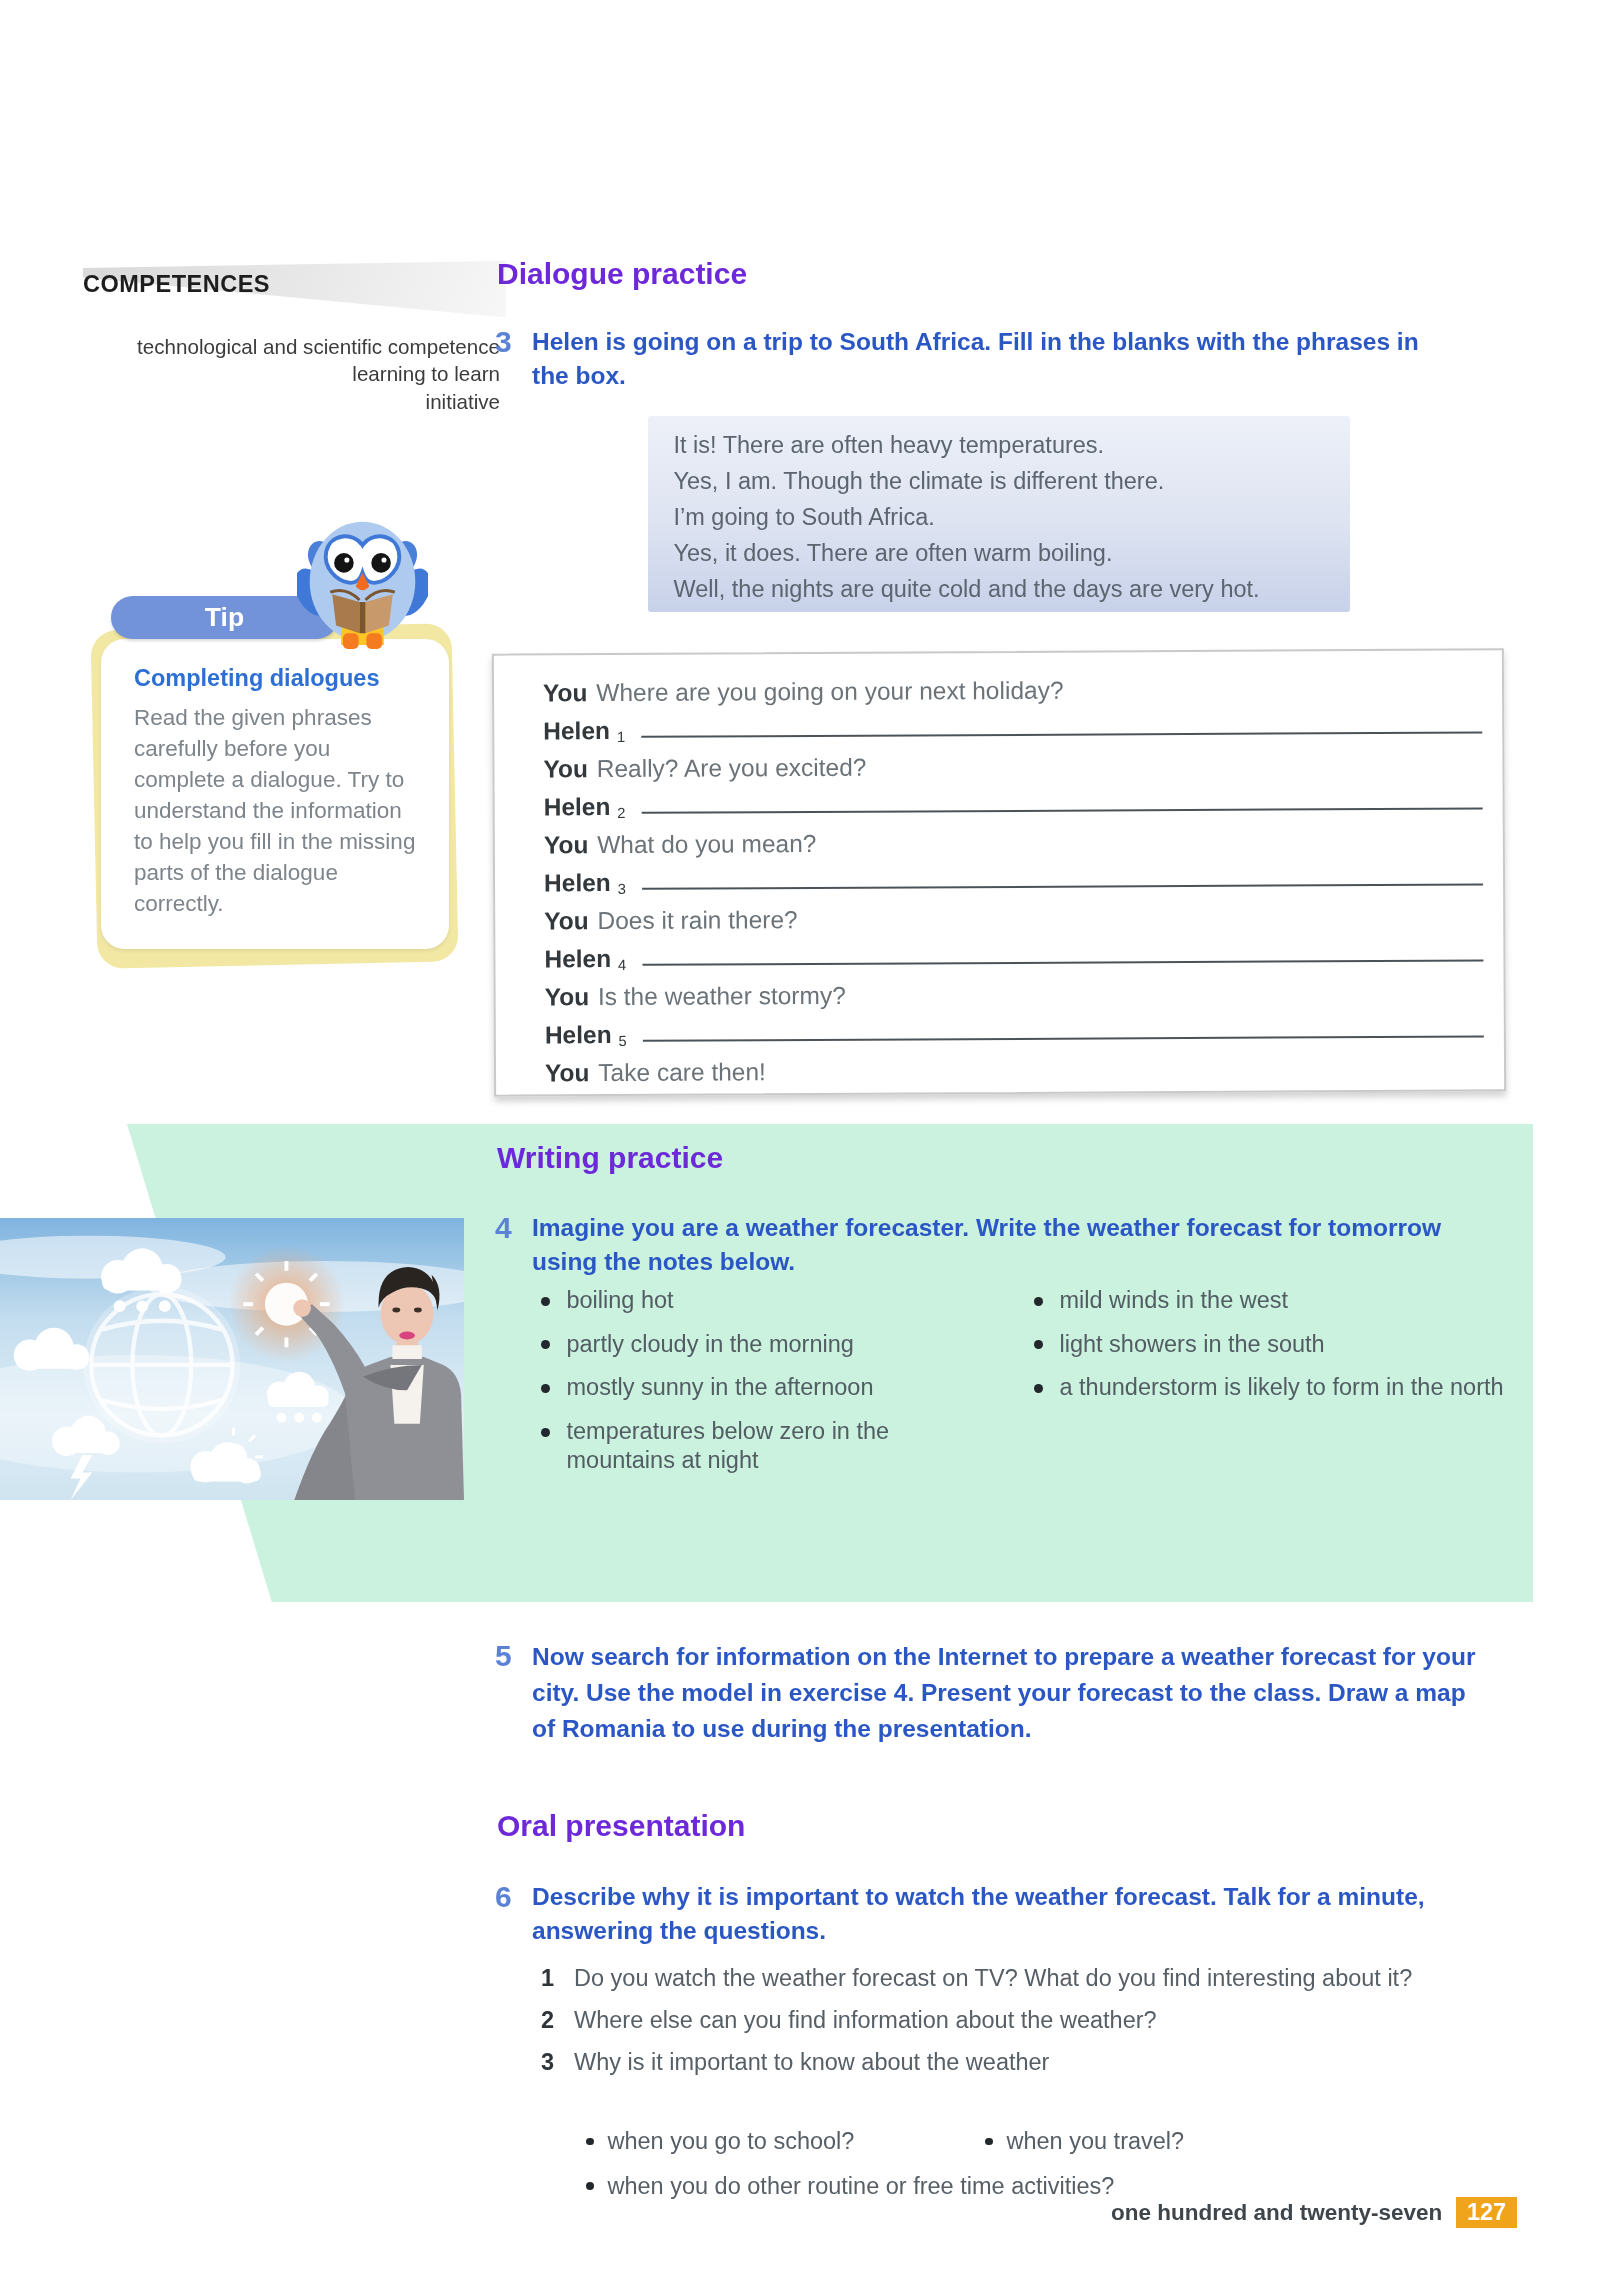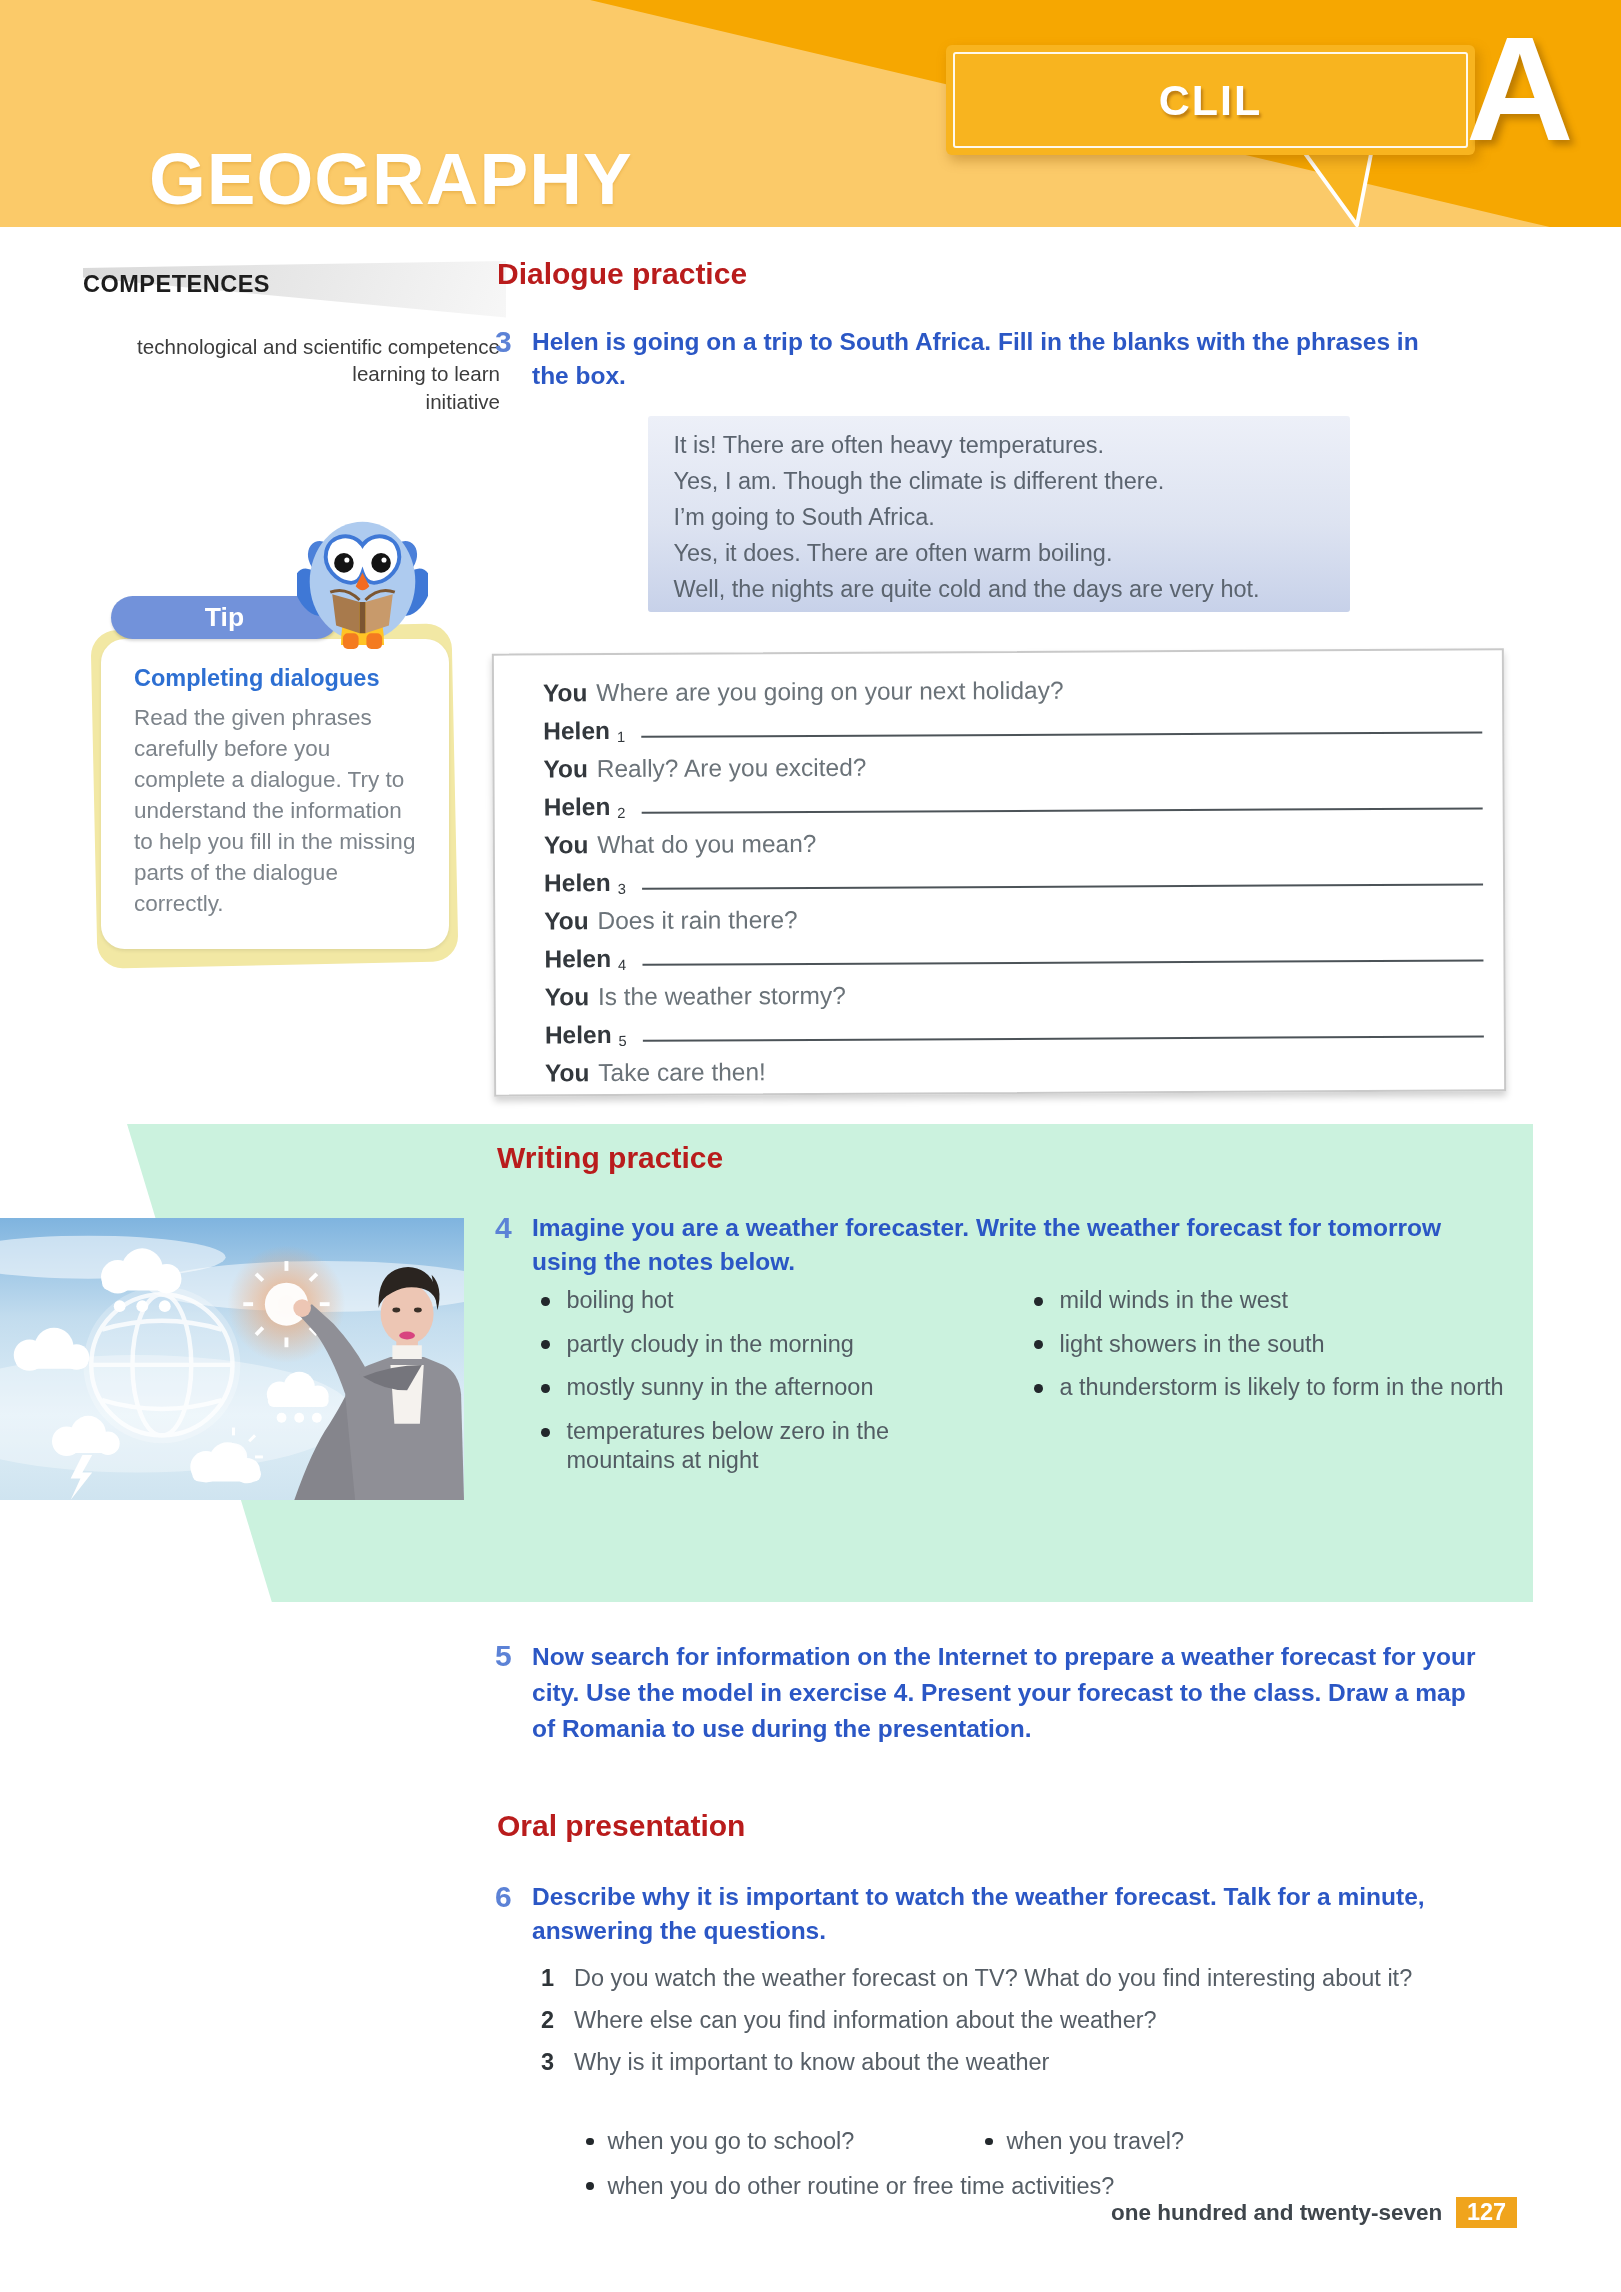--- a/index.html
+++ b/index.html
@@ -27,21 +27,21 @@
   
   .comp-wedge{position:absolute;left:83px;top:261px;width:423px;height:69px;
               background:linear-gradient(110deg,#d9d9d9 0%,#e9e9e9 55%,#f7f7f7 100%);
               clip-path:polygon(0% 10%,100% 0%,100% 82%,0% 24%);}
   .comp-title{position:absolute;left:83px;top:271px;width:417px;text-align:left;
               font-size:23.5px;font-weight:bold;color:#1d1d1d;letter-spacing:0.5px;}
   .comp-list{position:absolute;left:59px;top:333px;width:441px;text-align:right;
              font-size:20.6px;color:#3c3c3c;line-height:27.4px;}
 
   
-  .sec-head{position:absolute;font-size:30px;font-weight:bold;color:#b91c1c;}
+  .sec-head{position:absolute;font-size:30px;font-weight:bold;color:#6d28d9;}
   .exercise{position:absolute;display:flex;}
   .ex-num{font-size:30px;font-weight:bold;color:#5c82d6;width:37px;flex:none;line-height:33px;}
   .ex-text{font-size:24.5px;font-weight:bold;color:#2b57c5;line-height:34px;}
 
   
   .phrase-box{position:absolute;left:648px;top:416px;width:702px;height:196px;border-radius:2.9px;
               background:linear-gradient(180deg,#edf0f8 0%,#dde3f1 55%,#c7d1e9 100%);
               padding:10.8px 0 0 25.5px;font-size:23.5px;color:#5b646f;line-height:36px;}
 
   
@@ -95,31 +95,20 @@
   .footer{position:absolute;right:104px;top:2197px;display:flex;align-items:center;}
   .footer-words{font-size:22.5px;font-weight:bold;color:#3e454b;margin-right:13.7px;}
   .page-badge{width:61px;height:31px;background:#f0a41c;color:#ffffff;font-size:23.5px;
               font-weight:bold;display:flex;align-items:center;justify-content:center;}
 </style>
 </head>
 <body>
 
 <div id="page" data-interactable="false">
 
-  <div class="header" data-interactable="false">
-    <div class="header-dark" data-interactable="false"></div>
-    <svg class="clil-tail" data-interactable="false" viewBox="0 0 140 90">
-      <polygon points="40,4 110,4 95,80" fill="#f8b41f" stroke="#ffffff" stroke-width="4" stroke-linejoin="round"></polygon>
-    </svg>
-    <div class="clil-bubble" data-interactable="false">
-      <div class="clil-label" data-interactable="false">CLIL</div>
-    </div>
-    <div class="unit-letter" data-interactable="false">A</div>
-    <div class="geo-title" data-interactable="false">GEOGRAPHY</div>
-  </div>
 
   <div class="comp-wedge" data-interactable="false"></div>
   <div class="comp-title" data-interactable="false">COMPETENCES</div>
   <div class="comp-list" data-interactable="false">
 
   <div data-interactable="false">technological and scientific competence</div>
       <div data-interactable="false">learning to learn</div>
       <div data-interactable="false">initiative</div>
     </div>
 

